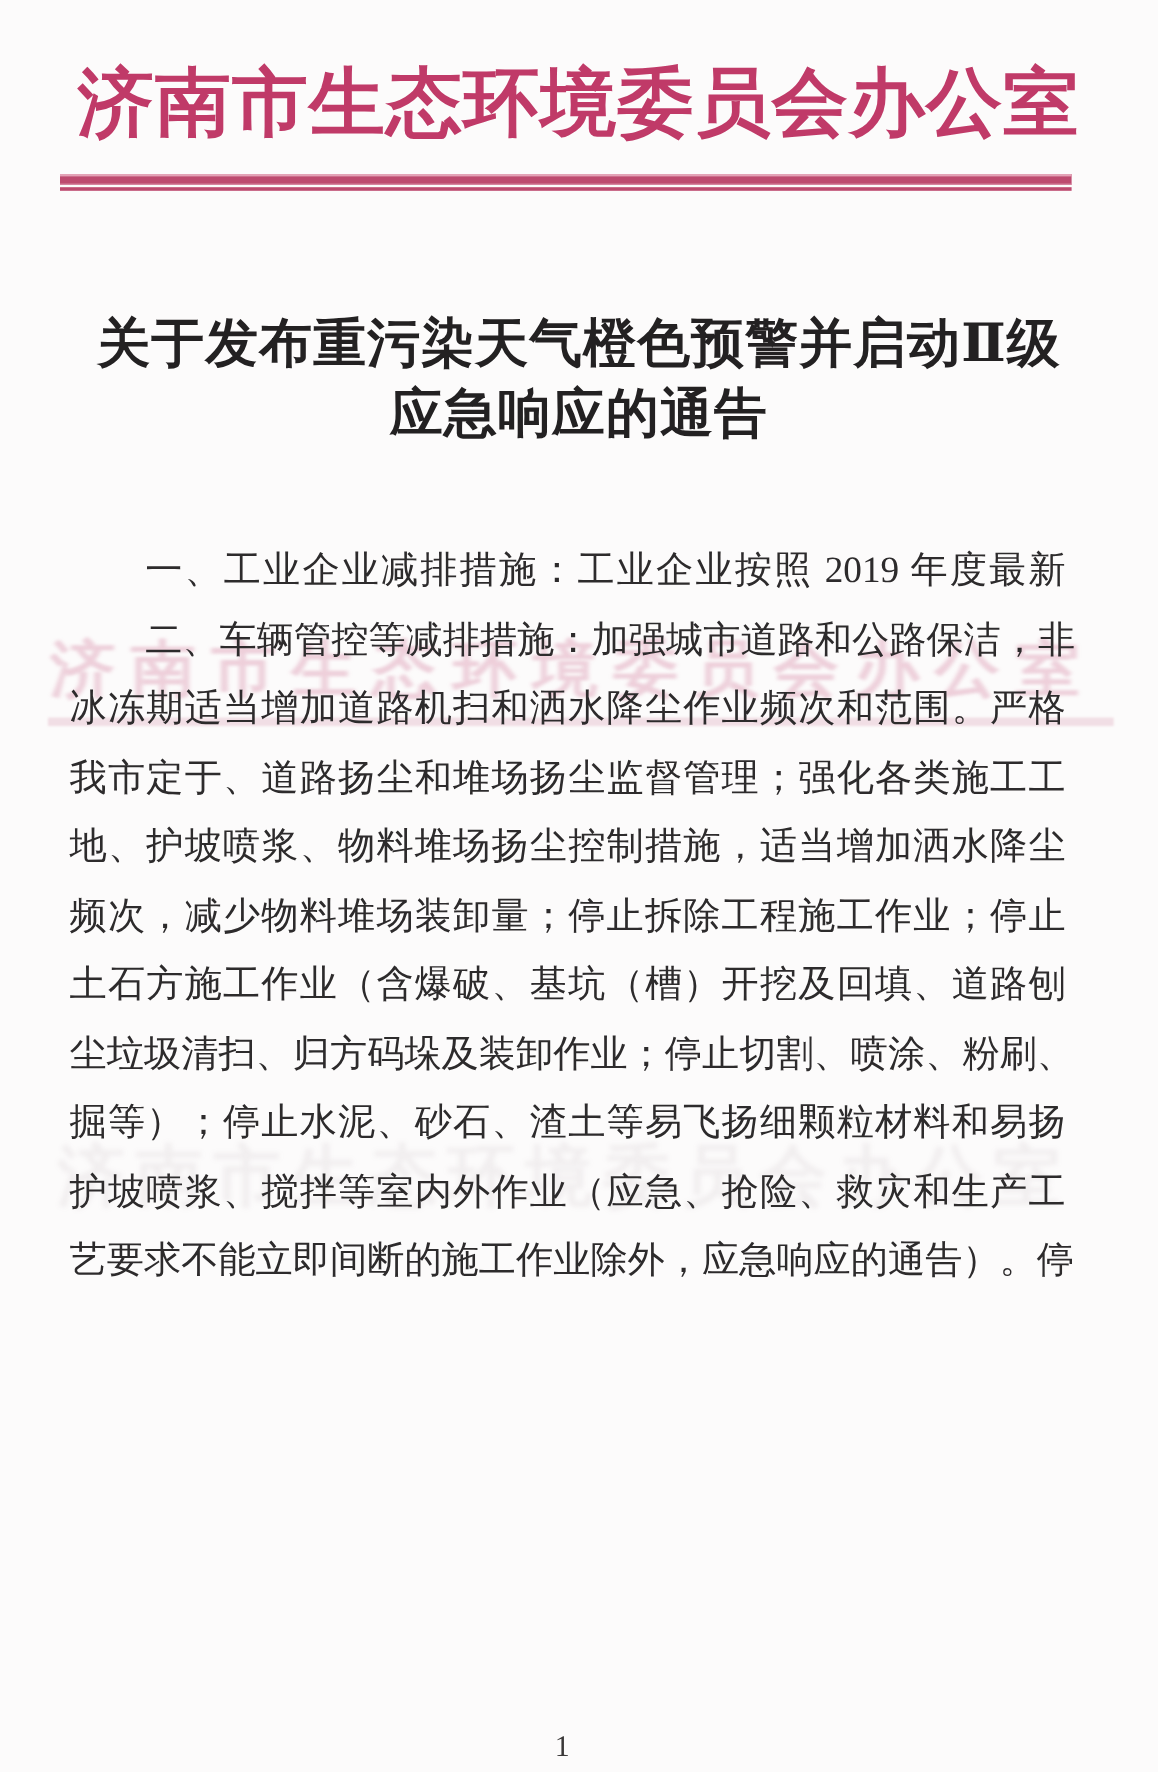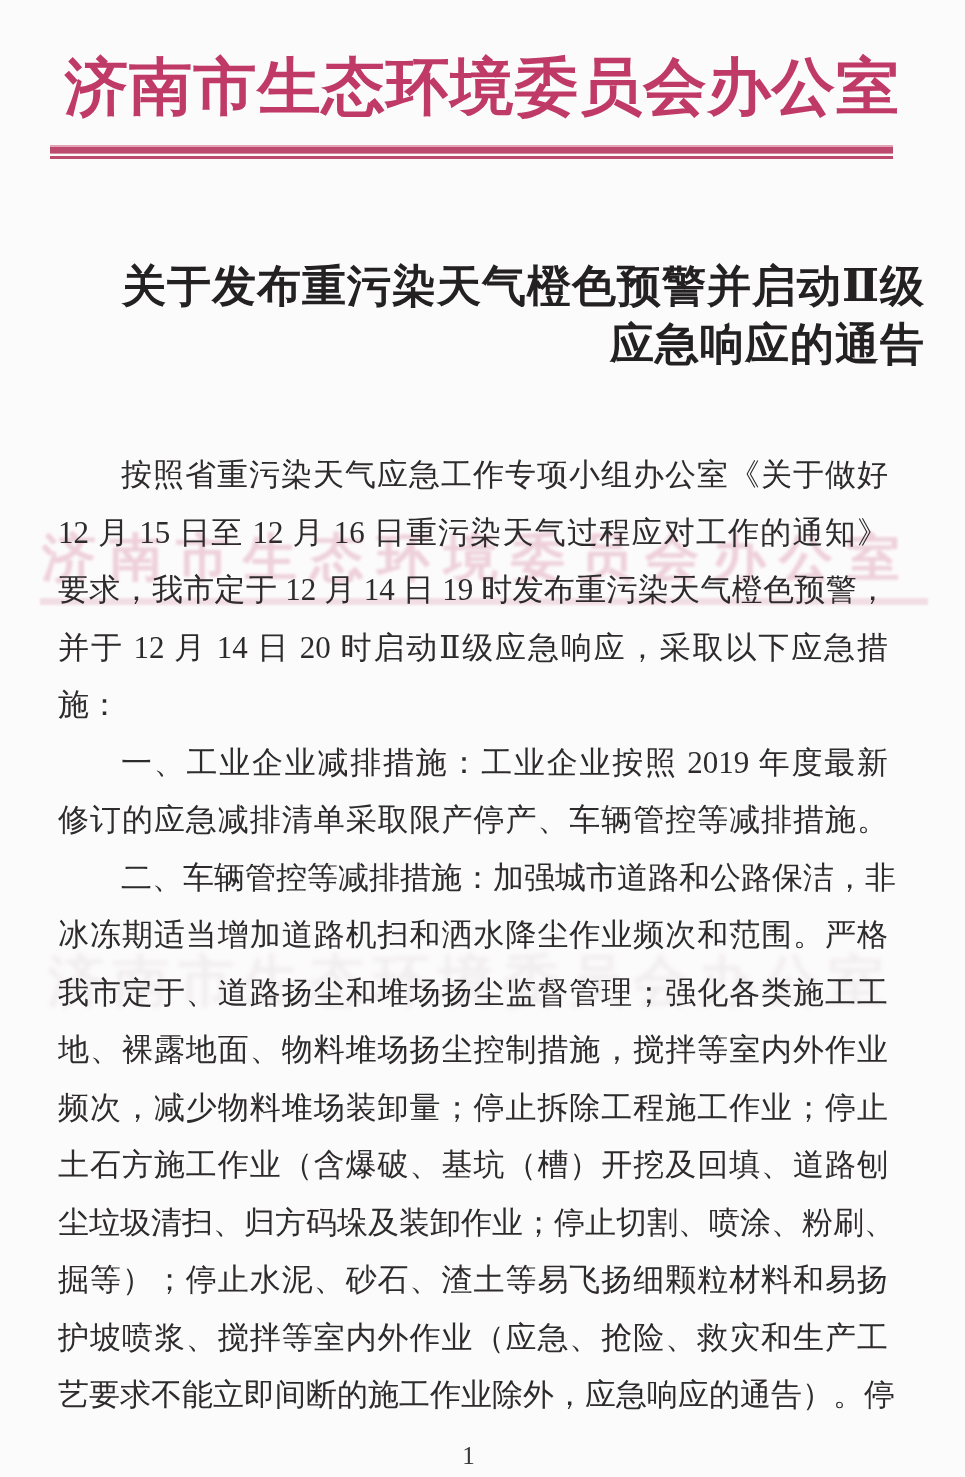--- a/index.html
+++ b/index.html
@@ -20,21 +20,21 @@
     position:absolute;top:145px;left:50px;width:843px;height:6px;
     background:#bd4a6f;border-top:2px solid #e3a2b6;border-bottom:1px solid #d98ca6;
   }
   .rule-thin{
     position:absolute;top:156px;left:50px;width:843px;height:3px;
     background:#bd4a6f;
   }
   
   .doc-title{
     position:absolute;top:258px;left:40px;width:885px;
-    text-align:right;font-weight:bold;font-size:44px;line-height:58px;
+    text-align:center;font-weight:bold;font-size:44px;line-height:58px;
     color:#232122;letter-spacing:1px;
   }
   
   .body-text{
     position:absolute;top:446px;left:58px;width:830px;
     font-size:31px;line-height:57.5px;color:#2d2b2c;
   }
   .line{
     text-align:justify;
     text-align-last:justify;
@@ -79,38 +79,30 @@
 <div class="ghost-rule"></div>
 <div class="ghost-title">济南市生态环境委员会办公室</div>
 
 <div class="doc-title">
   <div>关于发布重污染天气橙色预警并启动Ⅱ级</div>
   <div>应急响应的通告</div>
 </div>
 
 <div class="body-text">
 
-  <div>
-    <div class="line indent">按照省重污染天气应急工作专项小组办公室《关于做好</div>
-    <div class="line">12 月 15 日至 12 月 16 日重污染天气过程应对工作的通知》</div>
-    <div class="line">要求，我市定于 12 月 14 日 19 时发布重污染天气橙色预警，</div>
-    <div class="line">并于 12 月 14 日 20 时启动Ⅱ级应急响应，采取以下应急措</div>
-    <div class="line short">施：</div>
-  </div>
 
   <div>
     <div class="line indent">一、工业企业减排措施：工业企业按照 2019 年度最新</div>
-    <div class="line">修订的应急减排清单采取限产停产、车辆管控等减排措施。</div>
   </div>
 
   <div>
     <div class="line indent">二、车辆管控等减排措施：加强城市道路和公路保洁，非</div>
     <div class="line">冰冻期适当增加道路机扫和洒水降尘作业频次和范围。严格</div>
     <div class="line">我市定于、道路扬尘和堆场扬尘监督管理；强化各类施工工</div>
-    <div class="line">地、裸露地面、物料堆场扬尘控制措施，搅拌等室内外作业</div>
+    <div class="line">地、护坡喷浆、物料堆场扬尘控制措施，适当增加洒水降尘</div>
     <div class="line">频次，减少物料堆场装卸量；停止拆除工程施工作业；停止</div>
     <div class="line">土石方施工作业（含爆破、基坑（槽）开挖及回填、道路刨</div>
     <div class="line">尘垃圾清扫、归方码垛及装卸作业；停止切割、喷涂、粉刷、</div>
     <div class="line">掘等）；停止水泥、砂石、渣土等易飞扬细颗粒材料和易扬</div>
     <div class="line">护坡喷浆、搅拌等室内外作业（应急、抢险、救灾和生产工</div>
     <div class="line">艺要求不能立即间断的施工作业除外，应急响应的通告）。停</div>
   </div>
 
 </div>
 

